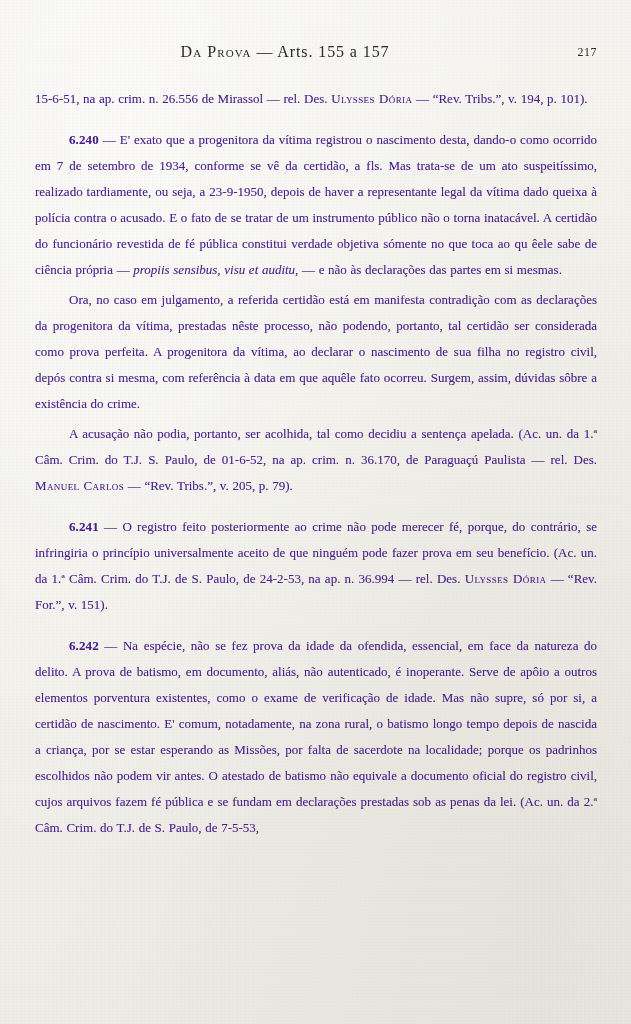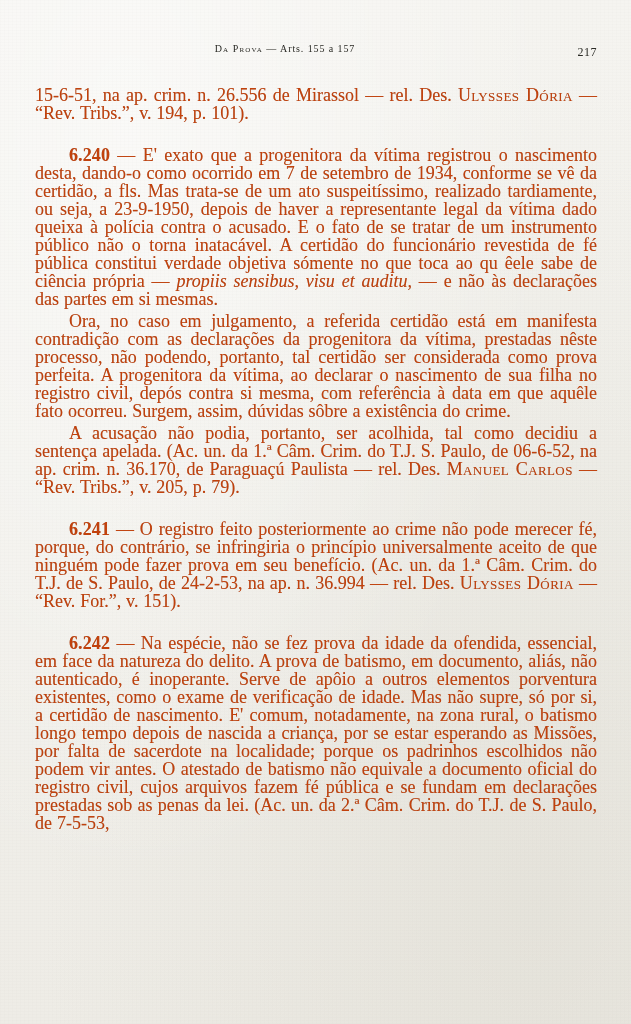--- a/index.html
+++ b/index.html
@@ -47,21 +47,21 @@
     top: 43px;
     left: 0;
     width: 562px;
     height: 22px;
   }
   .runhead-title {
     position: absolute;
     left: 0;
     width: 500px;
     text-align: center;
-    font-size: 10px;
+    font-size: 16px;
     letter-spacing: .9px;
     color: #2a2a25;
     white-space: pre;
   }
   .runhead-title .sc {
     font-variant: small-caps;
     letter-spacing: 1.1px;
   }
   .folio {
     position: absolute;
@@ -74,31 +74,31 @@
 
   
   .body {
     position: absolute;
     top: 86px;
     left: 0;
     width: 562px;
   }
   p.para {
     margin: 0;
-    font-size: 18px;
-    line-height: 18px;
+    font-size: 13px;
+    line-height: 26px;
     text-align: justify;
     text-justify: inter-word;
-    color: #c2410c;
+    color: #4c1d95;
     word-spacing: .4px;
     -webkit-font-smoothing: antialiased;
   }
   p.para.indent { text-indent: 34px; }
   p.para.cont   { text-indent: 0; }
-  p.gap-lg { margin-top: 24px; }
+  p.gap-lg { margin-top: 15px; }
   p.gap-sm { margin-top: 4px; }
 
   .num {
     font-weight: bold;
     letter-spacing: .1px;
   }
   .sc {
     font-variant: small-caps;
     letter-spacing: .4px;
   }
@@ -122,20 +122,20 @@
   </div>
 
   <div class="body">
 
     <p class="para cont"><span>15-6-51, na ap. crim. n. 26.556 de Mirassol — rel. Des. </span><span class="sc">Ulysses Dória</span><span> — “Rev. Tribs.”, v. 194, p. 101).</span></p>
 
     <p class="para indent gap-lg"><span class="num">6.240</span><span> — </span><span>E' exato que a progenitora da vítima registrou o nascimento desta, dando-o como ocorrido em 7 de setembro de 1934, conforme se vê da certidão, a fls. Mas trata-se de um ato suspeitíssimo, realizado tardiamente, ou seja, a 23-9-1950, depois de haver a representante legal da vítima dado queixa à polícia contra o acusado. E o fato de se tratar de um instrumento público não o torna inatacável. A certidão do funcionário revestida de fé pública constitui verdade objetiva sómente no que toca ao qu êele sabe de ciência própria — </span><span class="it">propiis sensibus, visu et auditu,</span><span> — e não às declarações das partes em si mesmas.</span></p>
 
     <p class="para indent gap-sm">Ora, no caso em julgamento, a referida certidão está em manifesta contradição com as declarações da progenitora da vítima, prestadas nêste processo, não podendo, portanto, tal certidão ser considerada como prova perfeita. A progenitora da vítima, ao declarar o nascimento de sua filha no registro civil, depós contra si mesma, com referência à data em que aquêle fato ocorreu. Surgem, assim, dúvidas sôbre a existência do crime.</p>
 
-    <p class="para indent gap-sm"><span>A acusação não podia, portanto, ser acolhida, tal como decidiu a sentença apelada. (Ac. un. da 1.ª Câm. Crim. do T.J. S. Paulo, de 06-6-52, na ap. crim. n. 36.170, de Paraguaçú Paulista — rel. Des. </span><span class="sc">Manuel Carlos</span><span> — “Rev. Tribs.”, v. 205, p. 79).</span></p>
+    <p class="para indent gap-sm"><span>A acusação não podia, portanto, ser acolhida, tal como decidiu a sentença apelada. (Ac. un. da 1.ª Câm. Crim. do T.J. S. Paulo, de 01-6-52, na ap. crim. n. 36.170, de Paraguaçú Paulista — rel. Des. </span><span class="sc">Manuel Carlos</span><span> — “Rev. Tribs.”, v. 205, p. 79).</span></p>
 
     <p class="para indent gap-lg"><span class="num">6.241</span><span> — </span><span>O registro feito posteriormente ao crime não pode merecer fé, porque, do contrário, se infringiria o princípio universalmente aceito de que ninguém pode fazer prova em seu benefício. (Ac. un. da 1.ª Câm. Crim. do T.J. de S. Paulo, de 24-2-53, na ap. n. 36.994 — rel. Des. </span><span class="sc">Ulysses Dória</span><span> — “Rev. For.”, v. 151).</span></p>
 
     <p class="para indent gap-lg"><span class="num">6.242</span><span> — </span><span>Na espécie, não se fez prova da idade da ofendida, essencial, em face da natureza do delito. A prova de batismo, em documento, aliás, não autenticado, é inoperante. Serve de apôio a outros elementos porventura existentes, como o exame de verificação de idade. Mas não supre, só por si, a certidão de nascimento. E' comum, notadamente, na zona rural, o batismo longo tempo depois de nascida a criança, por se estar esperando as Missões, por falta de sacerdote na localidade; porque os padrinhos escolhidos não podem vir antes. O atestado de batismo não equivale a documento oficial do registro civil, cujos arquivos fazem fé pública e se fundam em declarações prestadas sob as penas da lei. (Ac. un. da 2.ª Câm. Crim. do T.J. de S. Paulo, de 7-5-53,</span></p>
 
   </div>
 </div>
 
 </body></html>

